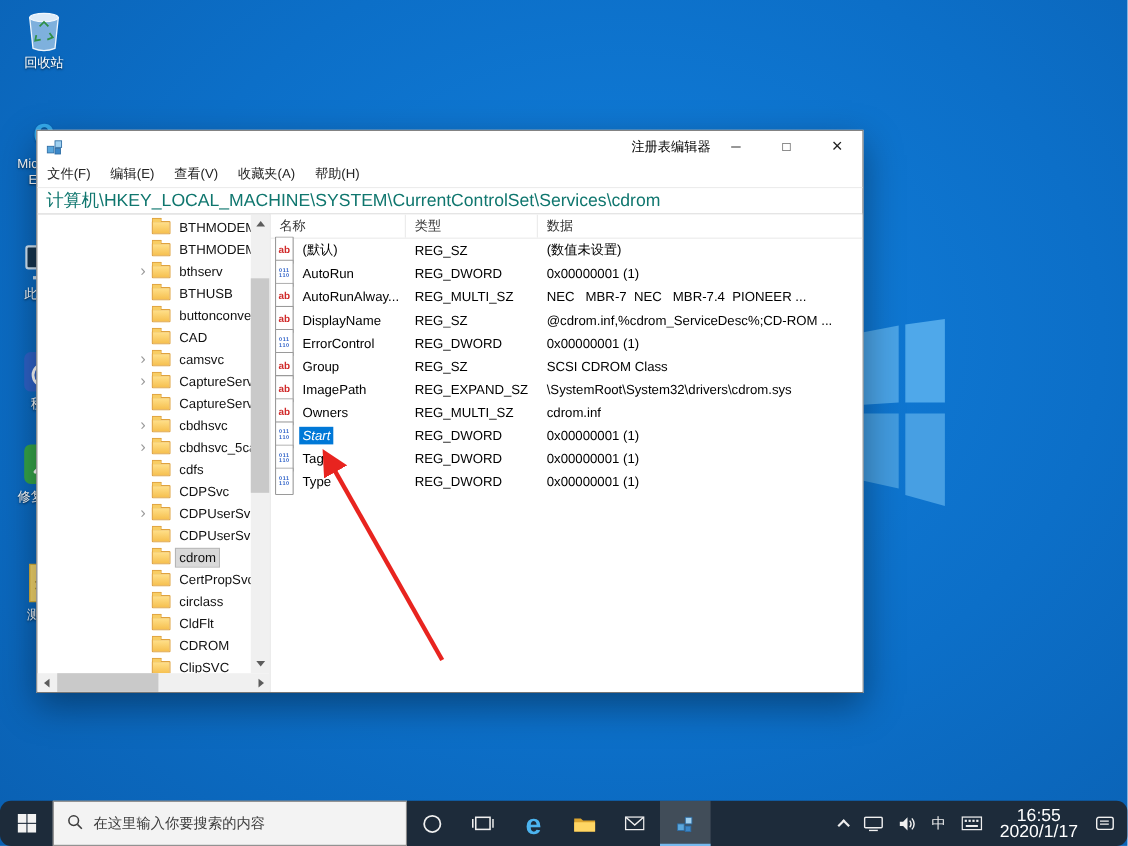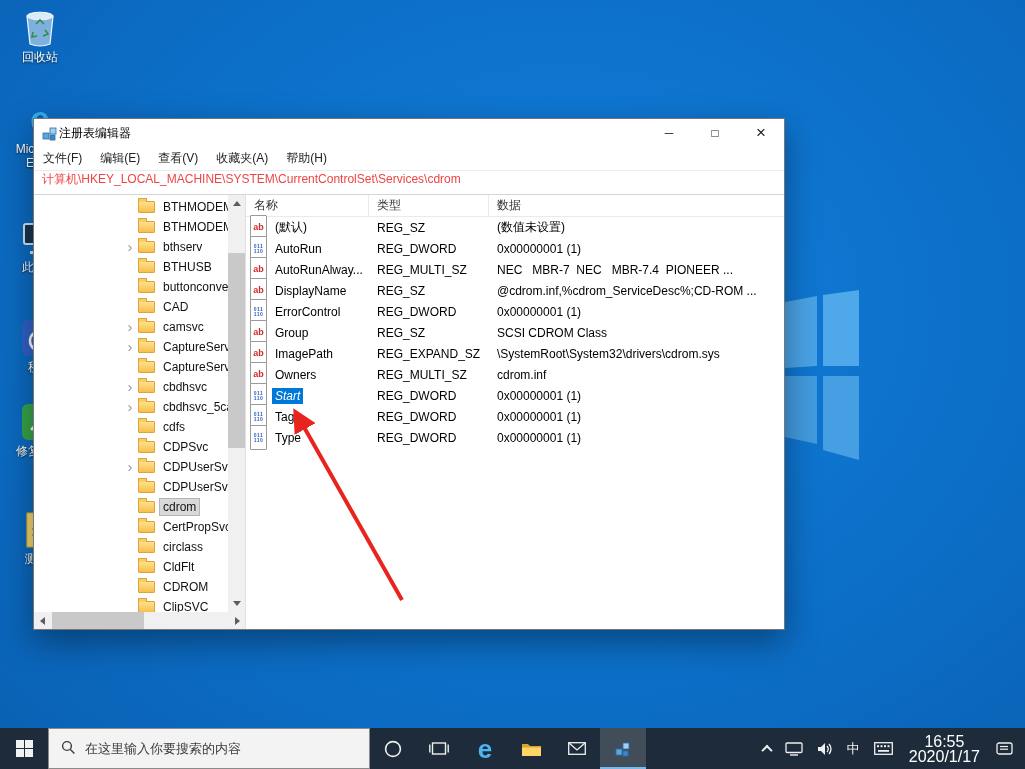--- a/index.html
+++ b/index.html
@@ -16,27 +16,27 @@
   .desktop-icon { position:absolute; width:64px; display:flex; flex-direction:column; align-items:center; gap:2px; z-index:1; }
   .desktop-icon .ico { width:40px; height:40px; display:flex; align-items:center; justify-content:center; }
   .desktop-icon .lbl { color:#fff; font-size:12px; line-height:14px; text-align:center; text-shadow:0 1px 2px rgba(0,0,0,.75); }
   .edge-e { font-size:36px; font-weight:bold; color:#35aaec; line-height:40px; text-shadow:0 1px 2px rgba(0,0,0,.3); }
 
   
   .window { position:absolute; left:33px; top:118px; width:752px; height:512px; background:#fff;
     border:1px solid #767676; box-shadow:0 12px 32px rgba(0,0,0,.38); z-index:10; display:flex; flex-direction:column; }
   .titlebar { height:28px; display:flex; align-items:center; flex:0 0 auto; }
   .title-icon { margin-left:8px; display:flex; }
-  .title-text { font-size:12px; margin-left:2px; flex:1; color:#000; }
+  .title-text { font-size:12px; margin-left:12px; flex:1; color:#000;text-align:right; }
   .win-controls { display:flex; height:100%; }
   .win-btn { width:46px; display:flex; align-items:center; justify-content:center; font-size:12px; color:#222; }
   .win-btn.close { font-size:17px; }
   .menubar { height:23px; display:flex; align-items:center; font-size:12px; color:#222; flex:0 0 auto; }
   .menu-item { padding:0 9px; height:100%; display:flex; align-items:center; }
-  .addressbar { height:25px; border-top:1px solid #ececec; border-bottom:1px solid #d5d5d5; display:flex; align-items:flex-start; padding-left:8px; font-size:12px; color:#ef4444; flex:0 0 auto; }
+  .addressbar { height:25px; border-top:1px solid #ececec; border-bottom:1px solid #d5d5d5; display:flex; align-items:center; padding-left:8px; font-size:16px; color:#0f766e; flex:0 0 auto; }
   .win-body { flex:1; display:flex; min-height:0; position:relative; }
 
   
   .tree-pane { width:212px; position:relative; border-right:1px solid #e0e0e0; overflow:hidden; flex:0 0 auto; }
   .tree-scroll { position:absolute; top:0; left:0; right:17px; bottom:17px; overflow:hidden; padding-top:2px; }
   .tree-item { height:20px; display:flex; align-items:center; font-size:12px; white-space:nowrap; color:#111; }
   .chev { width:16px; margin-left:88px; text-align:center; color:#9a9a9a; font-size:15px; line-height:18px; flex:0 0 auto; }
   .folder { width:17px; height:12px; position:relative; background:linear-gradient(#ffe08a,#f6c050); border:1px solid #dfa23e; border-radius:1px; margin-right:5px; flex:0 0 auto; }
   .folder::before { content:""; position:absolute; top:-4px; left:-1px; width:7px; height:3px; background:#f8cd63; border:1px solid #dfa23e; border-bottom:none; border-radius:1px 1px 0 0; }
   .tree-label { padding:1px 3px; }
@@ -69,21 +69,21 @@
   .vicon.dword i { font-style:normal; display:block; font-size:5px; line-height:5px; color:#2b5fc7; letter-spacing:.5px; font-weight:bold; }
   .name-text { padding:1px 3px; white-space:nowrap; }
   .lv-row.selected .name-text { background:#0078d7; color:#fff;font-style:italic; }
   .cell-type { width:120px; padding-left:8px; white-space:nowrap; overflow:hidden; flex:0 0 auto; }
   .cell-data { flex:1; padding-left:8px; white-space:pre; overflow:hidden; }
 
   
   .arrow-overlay { position:absolute; left:0; top:0; width:1025px; height:769px; z-index:15; pointer-events:none; }
 
   
-  .taskbar { position:absolute; left:0; bottom:0; width:1025px; height:41px; background:#1d2b3a; display:flex; align-items:stretch; z-index:30; }
+  .taskbar { position:absolute; left:0; bottom:0; width:1025px; height:41px; background:#1d2b3a; display:flex; align-items:stretch; z-index:30;border-radius:10px; }
   .tb-btn { width:46px; display:flex; align-items:center; justify-content:center; flex:0 0 auto; }
   .tb-btn.start { width:48px; }
   .tb-search { width:322px; background:#f3f3f3; border:1px solid #8a8a8a; display:flex; align-items:center; gap:9px; padding-left:12px; color:#3c3c3c; font-size:13px; flex:0 0 auto; }
   .tb-app.active { background:rgba(255,255,255,.16); box-shadow:inset 0 -2px 0 #76b9ed; }
   .tray { margin-left:auto; display:flex; align-items:stretch; }
   .tray-item { display:flex; align-items:center; justify-content:center; padding:0 7px; color:#f2f2f2; font-size:13px; }
   .chevron-up { width:8px; height:8px; border-top:2px solid #eee; border-left:2px solid #eee; transform:rotate(45deg) translate(1px,1px); }
   .clock { flex-direction:column; line-height:15px; font-size:16px; text-align:center; padding:0 9px; color:#fff; }
   .tb-edge { font-size:26px; font-weight:bold; color:#4cb4ef; line-height:26px; }
 </style>

